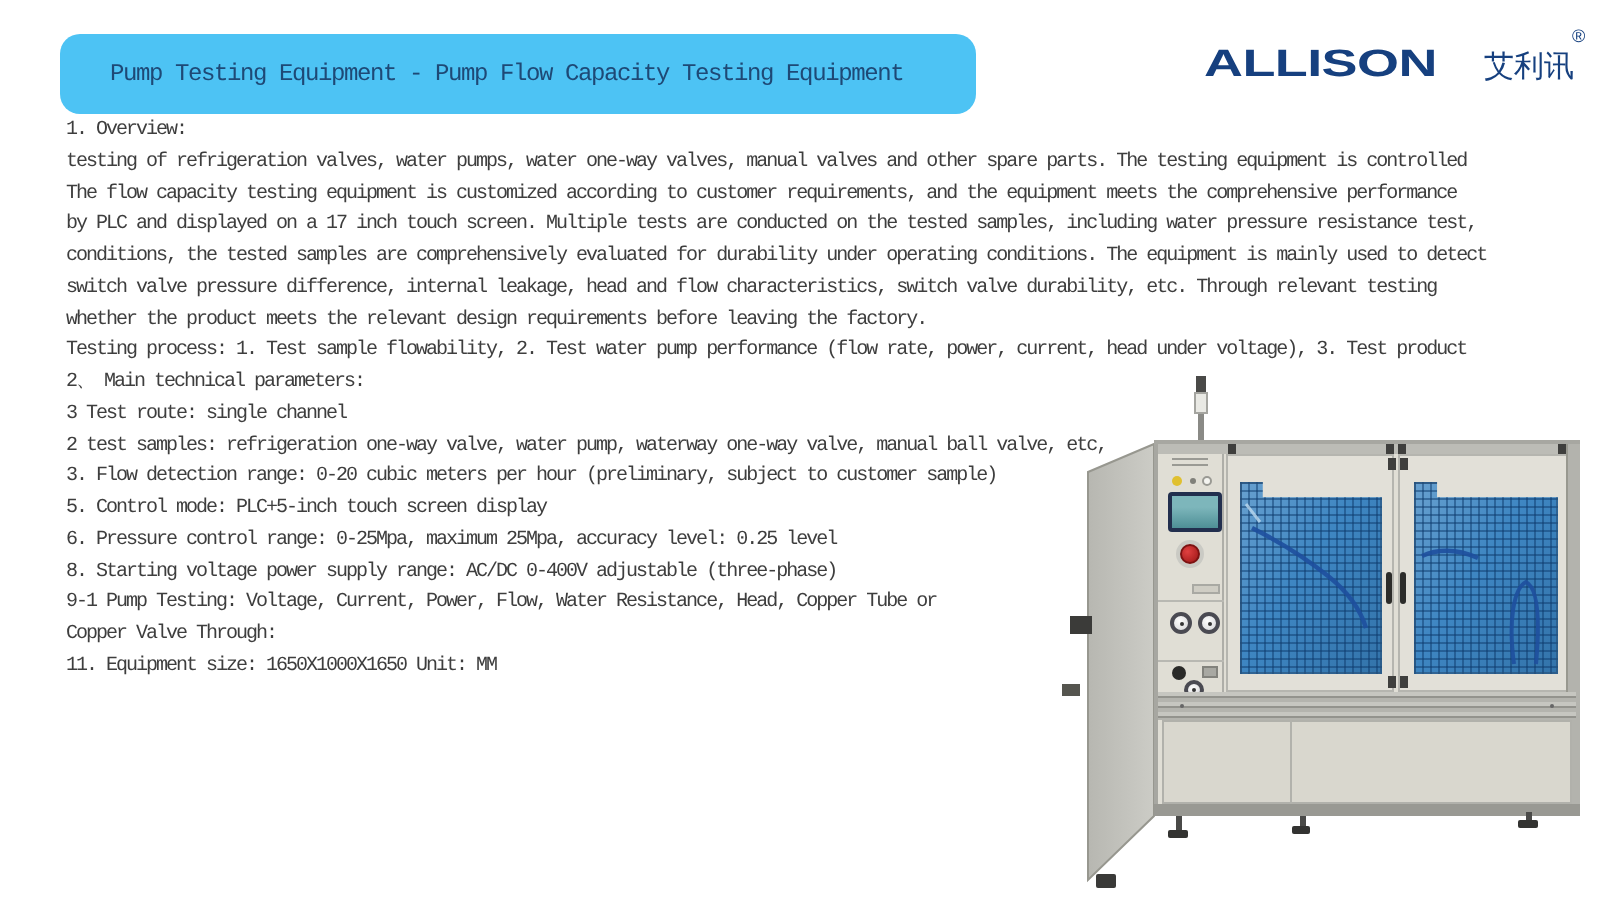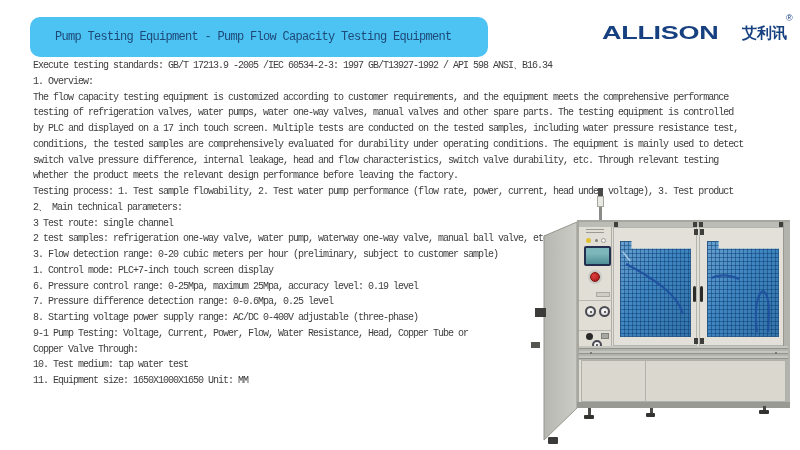--- a/index.html
+++ b/index.html
@@ -8,21 +8,21 @@
 
   
   .banner{position:absolute;left:30px;top:17px;width:458px;height:40px;border-radius:10px;
           background:#4dc3f4;display:flex;align-items:center;padding-left:25px;box-sizing:border-box;}
   .banner span{font-size:12px;letter-spacing:-0.7px;color:#1e4976;white-space:pre;}
   .brand{position:absolute;left:602px;top:22px;height:30px;}
   .brand .name{position:absolute;left:0;top:0;font-family:"Liberation Sans",sans-serif;
                font-size:19px;font-weight:700;color:#16407f;transform:scaleX(1.42);transform-origin:left top;
                letter-spacing:-0.2px;}
   .brand .cjk{position:absolute;left:140px;top:2px;font-family:"Liberation Sans",sans-serif;
-              font-size:15px;font-weight:700;color:#16407f;white-space:nowrap;}
+              font-size:15px;font-weight:400;color:#16407f;white-space:nowrap;}
   .brand .reg{position:absolute;left:184px;top:-9px;font-family:"Liberation Sans",sans-serif;
               font-size:9px;color:#16407f;}
 
   
   .content{position:absolute;left:33px;top:58px;width:760px;line-height:15.75px;z-index:1;}
   .tline{font-size:10px;letter-spacing:-1px;color:#3e3e3e;white-space:pre;}
 
   
   .machine{position:absolute;left:530px;top:188px;width:272px;height:262px;z-index:2;}
   .machine *{position:absolute;box-sizing:border-box;}
@@ -111,40 +111,37 @@
     <span>Pump Testing Equipment - Pump Flow Capacity Testing Equipment</span>
   </div>
 
   <div class="brand">
     <span class="name">ALLISON</span>
     <span class="cjk">艾利讯</span>
     <span class="reg">®</span>
   </div>
 
   <div class="content" id="text-lines">
-      <div class="tline">Execute testing standards: GB/T 17213.9 -2005 /IEC 60534-2-3: 1997 GB/T13927-1992 / API 598 ANSI、B16.34</div>
       <div class="tline">1. Overview:</div>
+      <div class="tline">testing of refrigeration valves, water pumps, water one-way valves, manual valves and other spare parts. The testing equipment is controlled</div>
       <div class="tline">The flow capacity testing equipment is customized according to customer requirements, and the equipment meets the comprehensive performance</div>
-      <div class="tline">testing of refrigeration valves, water pumps, water one-way valves, manual valves and other spare parts. The testing equipment is controlled</div>
       <div class="tline">by PLC and displayed on a 17 inch touch screen. Multiple tests are conducted on the tested samples, including water pressure resistance test,</div>
       <div class="tline">conditions, the tested samples are comprehensively evaluated for durability under operating conditions. The equipment is mainly used to detect</div>
       <div class="tline">switch valve pressure difference, internal leakage, head and flow characteristics, switch valve durability, etc. Through relevant testing</div>
-      <div class="tline">whether the product meets the relevant design performance before leaving the factory.</div>
+      <div class="tline">whether the product meets the relevant design requirements before leaving the factory.</div>
       <div class="tline">Testing process: 1. Test sample flowability, 2. Test water pump performance (flow rate, power, current, head under voltage), 3. Test product</div>
       <div class="tline">2、 Main technical parameters:</div>
       <div class="tline">3 Test route: single channel</div>
       <div class="tline">2 test samples: refrigeration one-way valve, water pump, waterway one-way valve, manual ball valve, etc,</div>
       <div class="tline">3. Flow detection range: 0-20 cubic meters per hour (preliminary, subject to customer sample)</div>
-      <div class="tline">1. Control mode: PLC+7-inch touch screen display</div>
-      <div class="tline">6. Pressure control range: 0-25Mpa, maximum 25Mpa, accuracy level: 0.19 level</div>
-      <div class="tline">7. Pressure difference detection range: 0-0.6Mpa, 0.25 level</div>
+      <div class="tline">5. Control mode: PLC+5-inch touch screen display</div>
+      <div class="tline">6. Pressure control range: 0-25Mpa, maximum 25Mpa, accuracy level: 0.25 level</div>
       <div class="tline">8. Starting voltage power supply range: AC/DC 0-400V adjustable (three-phase)</div>
       <div class="tline">9-1 Pump Testing: Voltage, Current, Power, Flow, Water Resistance, Head, Copper Tube or</div>
       <div class="tline">Copper Valve Through:</div>
-      <div class="tline">10. Test medium: tap water test</div>
       <div class="tline">11. Equipment size: 1650X1000X1650 Unit: MM</div>
     </div>
 
   <div class="machine">
     <svg class="side-svg" viewBox="0 0 272 262">
       <defs>
         <linearGradient id="sideg" x1="0" y1="0" x2="1" y2="0">
           <stop offset="0" stop-color="#b7b7b1"></stop>
             <stop offset="1" stop-color="#ccccc6"></stop>
         </linearGradient>

